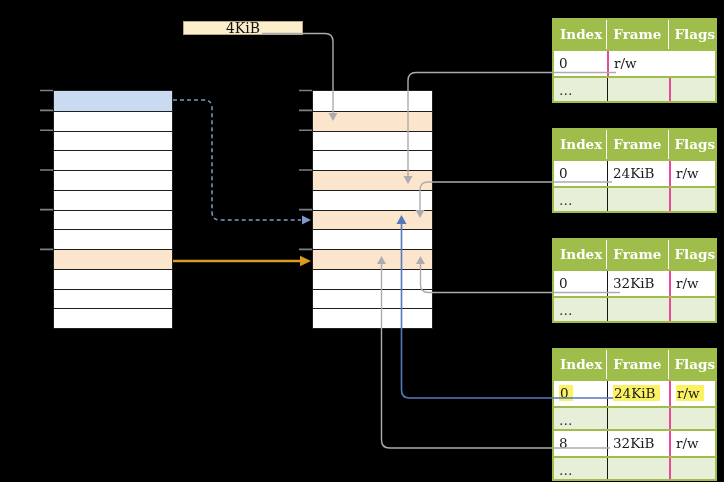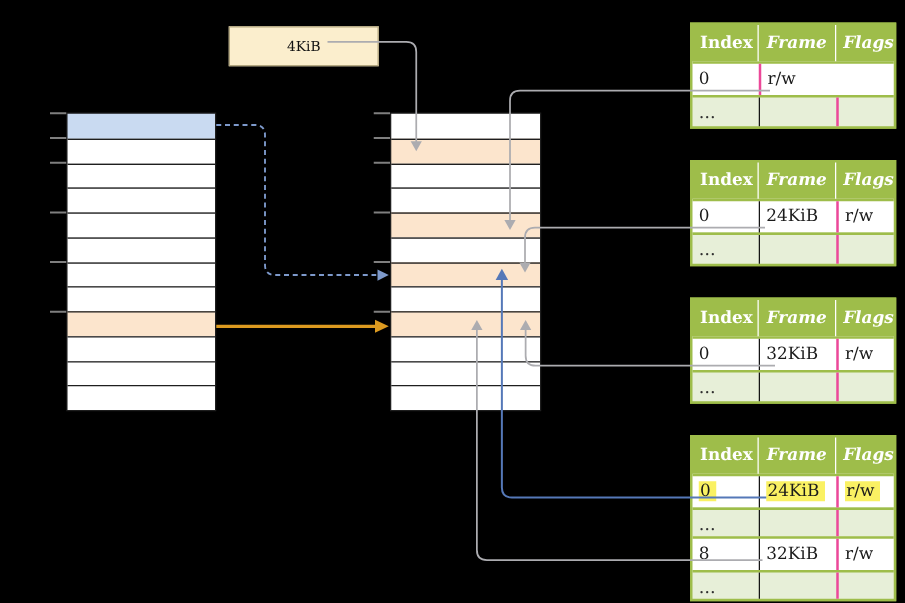--- a/index.html
+++ b/index.html
@@ -19,43 +19,43 @@
     --header-text:#FFFFFF;
     --cell-text:#1A1A1A;
     --stack-line:#1E1E1E;
   }
   *{margin:0;padding:0;box-sizing:border-box;}
   html,body{width:724px;height:482px;overflow:hidden;}
   body{background:var(--bg);font-family:"DejaVu Serif","Liberation Serif",serif;}
   .canvas{position:relative;width:724px;height:482px;background:var(--bg);overflow:hidden;}
 
   
-  .size-box{position:absolute;left:183px;top:21px;width:120px;height:32px;
+  .size-box{position:absolute;left:183px;top:21px;width:120px;height:14px;
     background:var(--cream);border:1px solid var(--cream-border);
     display:flex;align-items:center;justify-content:center;
-    font-size:11px;color:#111;}
+    font-size:14px;color:#111;}
 
   
   .stack{position:absolute;width:120px;height:239px;top:90px;
     border:1px solid var(--stack-line);display:grid;grid-template-rows:repeat(12,1fr);}
   #stack-left{left:53px;}
   #stack-middle{left:312px;width:121px;}
   .mrow{background:#fff;}
   .mrow:not(:first-child){border-top:1.5px solid var(--stack-line);}
   .mrow.blue{background:var(--row-blue);}
   .mrow.orange{background:var(--row-orange);}
   .mrow.white{background:#fff;}
 
   
   .ptable{position:absolute;left:552px;width:165px;border:2px solid var(--green);
     background:var(--green);}
   .ph{display:flex;height:29px;background:var(--green);}
   .hc{font-weight:bold;color:var(--header-text);font-size:13.5px;line-height:29px;
     padding-left:6px;}
-  .hc.c2,.hc.c3{border-left:1.5px solid #fff;font-style:italic;}
+  .hc.c2,.hc.c3{border-left:1.5px solid #fff;}
   .prow{display:flex;height:27px;background:#fff;border-top:2px solid var(--green);}
   .prow.dots{height:25px;background:var(--lightgreen);}
   .prow.dots .pc{color:#2E2E2E;}
   .pc{font-size:13.5px;color:var(--cell-text);line-height:25px;padding-left:5px;
     overflow:hidden;white-space:nowrap;}
   .pc.c1{width:53px;flex-shrink:0;}
   .pc.c2{width:62px;flex-shrink:0;border-left:1px solid #151515;}
   .pc.c3{flex:1;border-left:2px solid #ec4899;}
   .hc.c1{width:53px;}
   .hc.c2{width:62px;}

